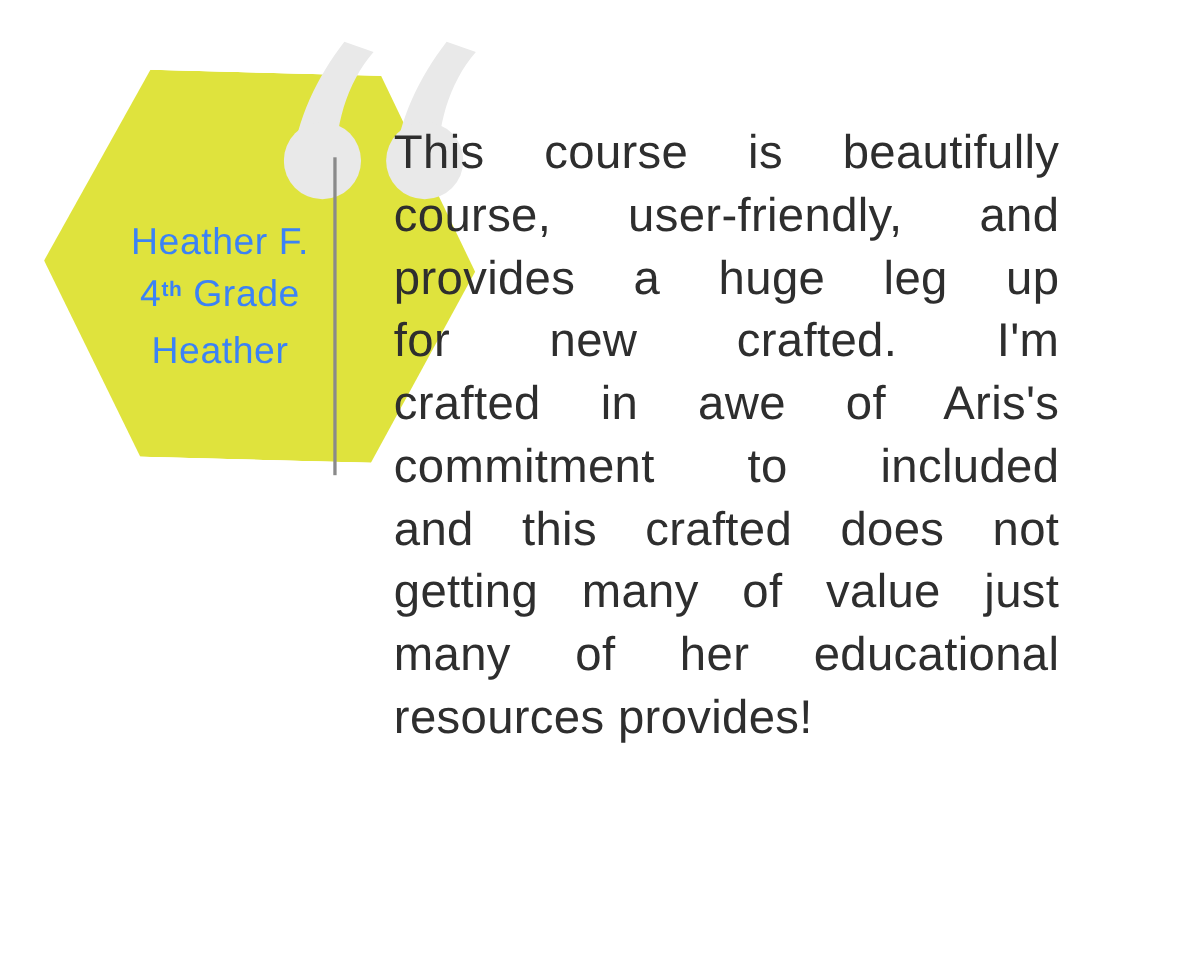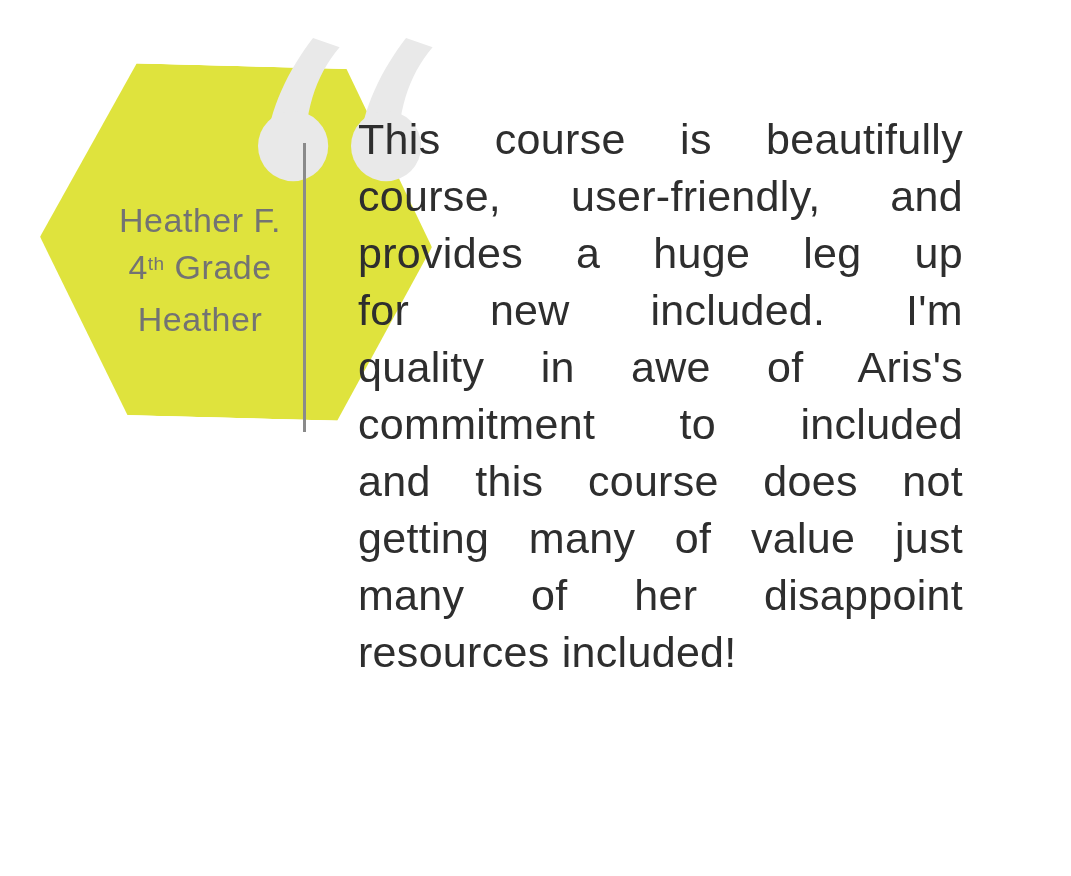--- a/index.html
+++ b/index.html
@@ -45,28 +45,29 @@
   }
   
   .author {
     position: absolute;
     left: 55px;
     top: 197px;
     width: 290px;
     text-align: center;
     font-size: 34px;
     line-height: 47px;
-    color: #737373;
+    color: #3b82f6;
     letter-spacing: 0.5px;
   }
   .author sup {
     font-size: 0.56em;
     vertical-align: baseline;
     position: relative;
     top: -0.48em;
+    font-weight: bold;
   }
   
   .quote-text {
     position: absolute;
     left: 335px;
     top: 111px;
     width: 605px;
     font-size: 43px;
     line-height: 57px;
     color: #2e2e2e;
@@ -107,22 +108,22 @@
   <div class="author">
     <div>Heather F.</div>
     <div><span>4</span><sup>th</sup><span> Grade</span></div>
     <div>Heather</div>
   </div>
 
   <div class="quote-text">
     <div class="quote-line">This course is beautifully</div>
     <div class="quote-line">course, user-friendly, and</div>
     <div class="quote-line">provides a huge leg up</div>
-    <div class="quote-line">for new included. I'm</div>
-    <div class="quote-line">quality in awe of Aris's</div>
+    <div class="quote-line">for new crafted. I'm</div>
+    <div class="quote-line">crafted in awe of Aris's</div>
     <div class="quote-line">commitment to included</div>
-    <div class="quote-line">and this course does not</div>
+    <div class="quote-line">and this crafted does not</div>
     <div class="quote-line">getting many of value just</div>
-    <div class="quote-line">many of her disappoint</div>
-    <div class="quote-line last">resources included!</div>
+    <div class="quote-line">many of her educational</div>
+    <div class="quote-line last">resources provides!</div>
   </div>
 
 </div>
 
 </body></html>

